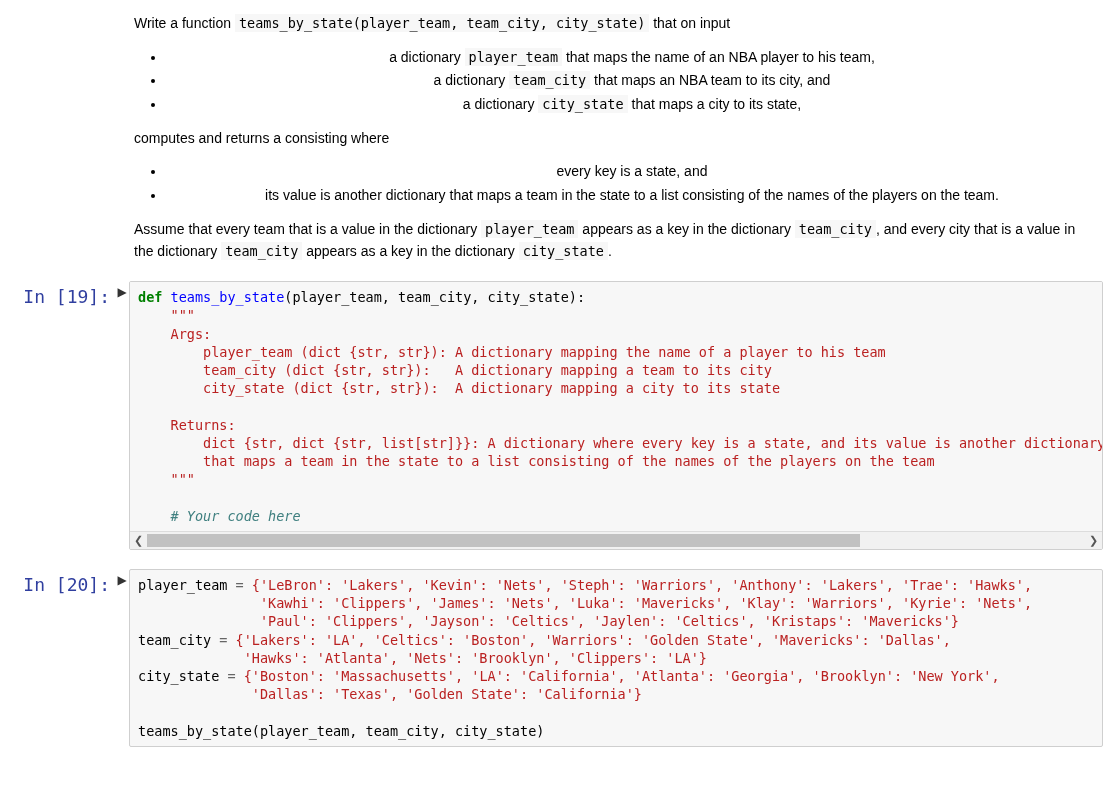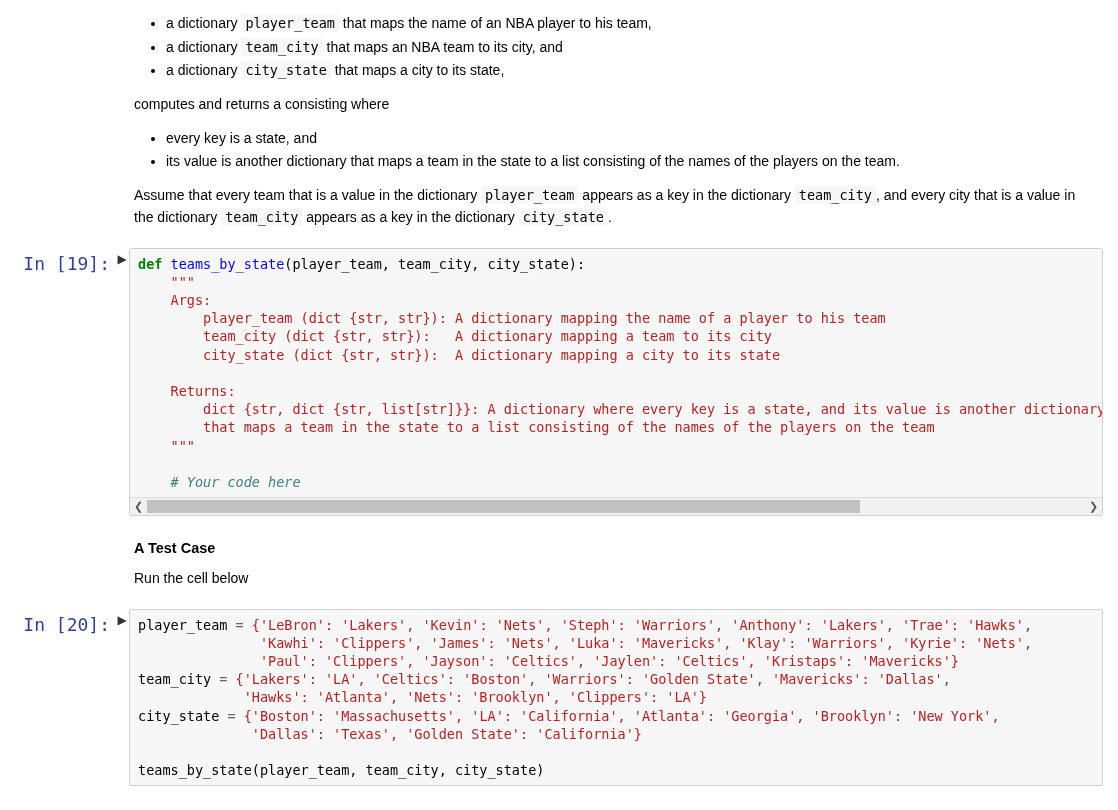--- a/index.html
+++ b/index.html
@@ -40,20 +40,21 @@
     flex: 1;
     min-width: 0;
   }
   .text-cell .cell-content {
     padding: 0 5px;
     line-height: 1.55;
   }
   .text-cell ul {
     margin: 8px 0 12px 0;
     padding-left: 32px;
+    text-align: center;
   }
   .text-cell li {
     margin: 2px 0;
   }
   .text-cell p {
     margin: 8px 0 12px 0;
   }
   .mono-inline {
     font-family: monospace;
     background: #f7f7f7;
@@ -116,20 +117,23 @@
 </style>
 </head>
 <body>
 
 <div class="notebook">
 
   <div class="cell text-cell">
     <div class="prompt"></div>
     <div class="run-indicator"></div>
     <div class="cell-content">
+      <p>
+        <span>Write a function </span><span class="mono-inline">teams_by_state(player_team, team_city, city_state)</span><span> that on input</span>
+      </p>
       <ul>
         <li><span>a dictionary </span><span class="mono-inline">player_team</span><span> that maps the name of an NBA player to his team,</span></li>
         <li><span>a dictionary </span><span class="mono-inline">team_city</span><span> that maps an NBA team to its city, and</span></li>
         <li><span>a dictionary </span><span class="mono-inline">city_state</span><span> that maps a city to its state,</span></li>
       </ul>
       <p>computes and returns a consisting where</p>
       <ul>
         <li>every key is a state, and</li>
         <li>its value is another dictionary that maps a team in the state to a list consisting of the names of the players on the team.</li>
       </ul>
@@ -165,24 +169,20 @@
             </div>
           <div class="arrow">❯</div>
         </div>
       </div>
     </div>
   </div>
 
   <div class="cell text-cell">
     <div class="prompt"></div>
     <div class="run-indicator"></div>
-    <div class="cell-content">
-      <h3 class="testcase">A Test Case</h3>
-      <p>Run the cell below</p>
-    </div>
   </div>
 
   <div class="cell">
     <div class="prompt in">In [20]:</div>
     <div class="run-indicator">▶</div>
     <div class="cell-content">
       <div class="code-area">
 <pre><span>player_team </span><span class="op">=</span><span class="str"> {'LeBron': 'Lakers', 'Kevin': 'Nets', 'Steph': 'Warriors', 'Anthony': 'Lakers', 'Trae': 'Hawks',</span>
 <span class="str">               'Kawhi': 'Clippers', 'James': 'Nets', 'Luka': 'Mavericks', 'Klay': 'Warriors', 'Kyrie': 'Nets',</span>
 <span class="str">               'Paul': 'Clippers', 'Jayson': 'Celtics', 'Jaylen': 'Celtics', 'Kristaps': 'Mavericks'}</span>

